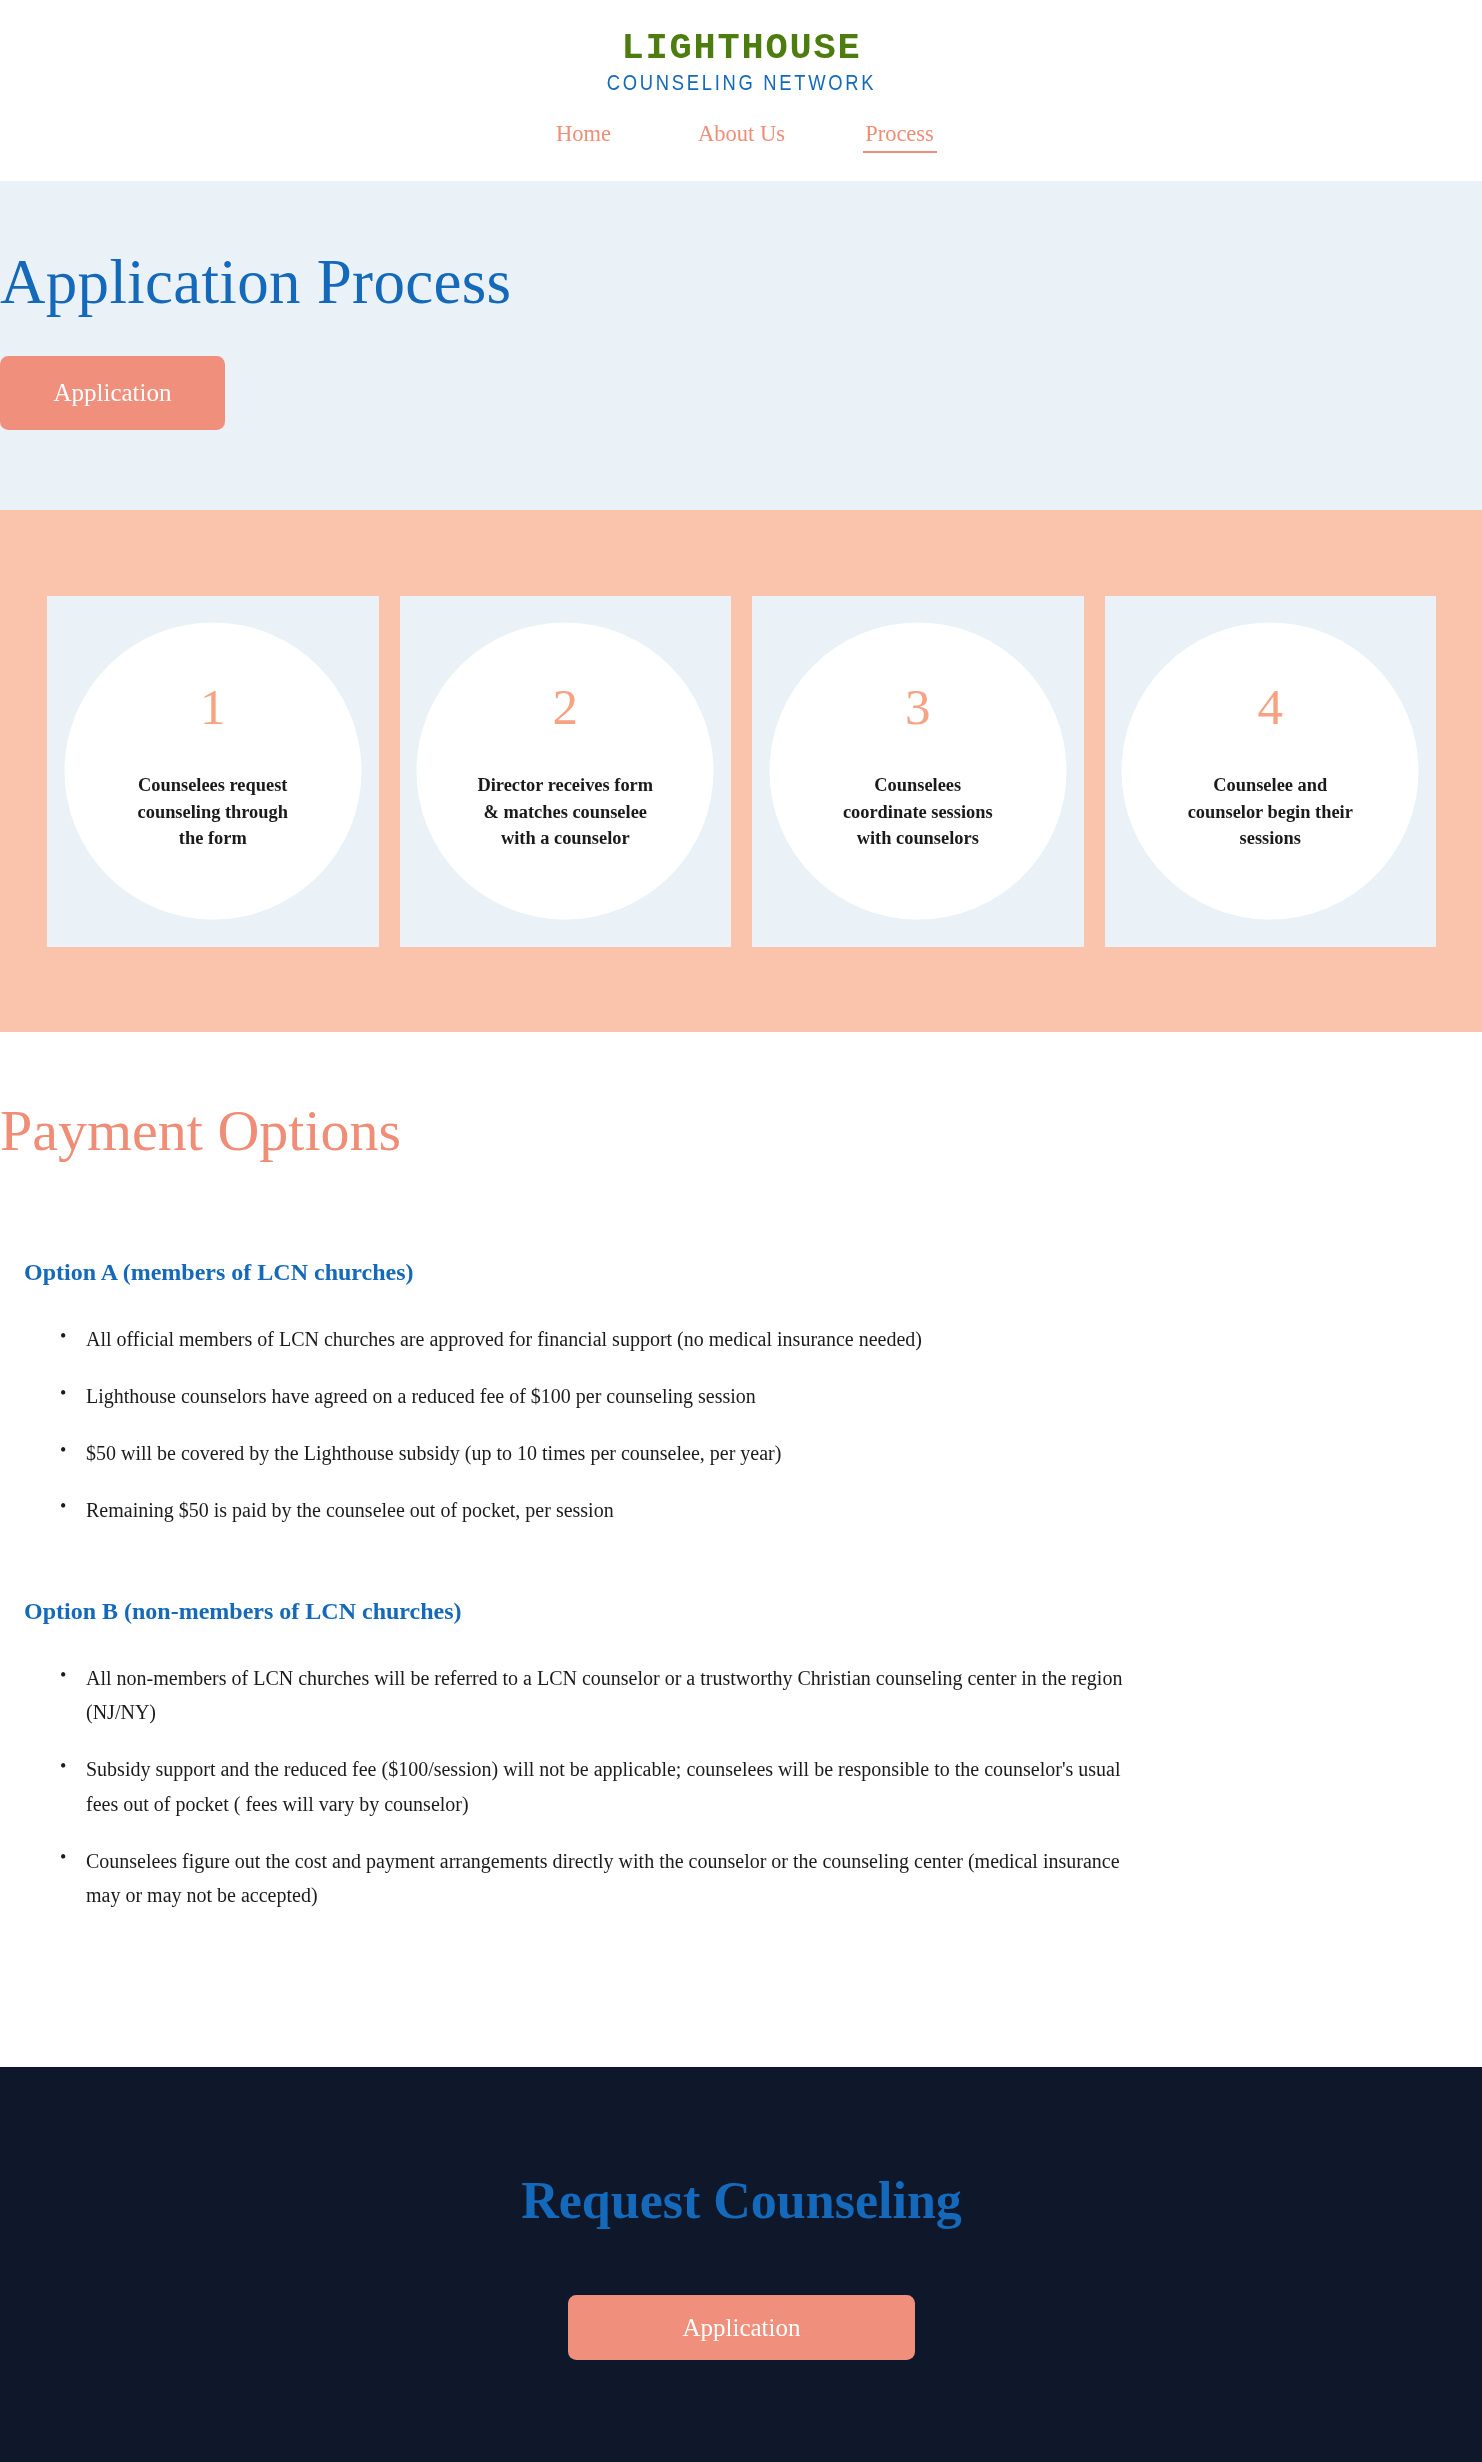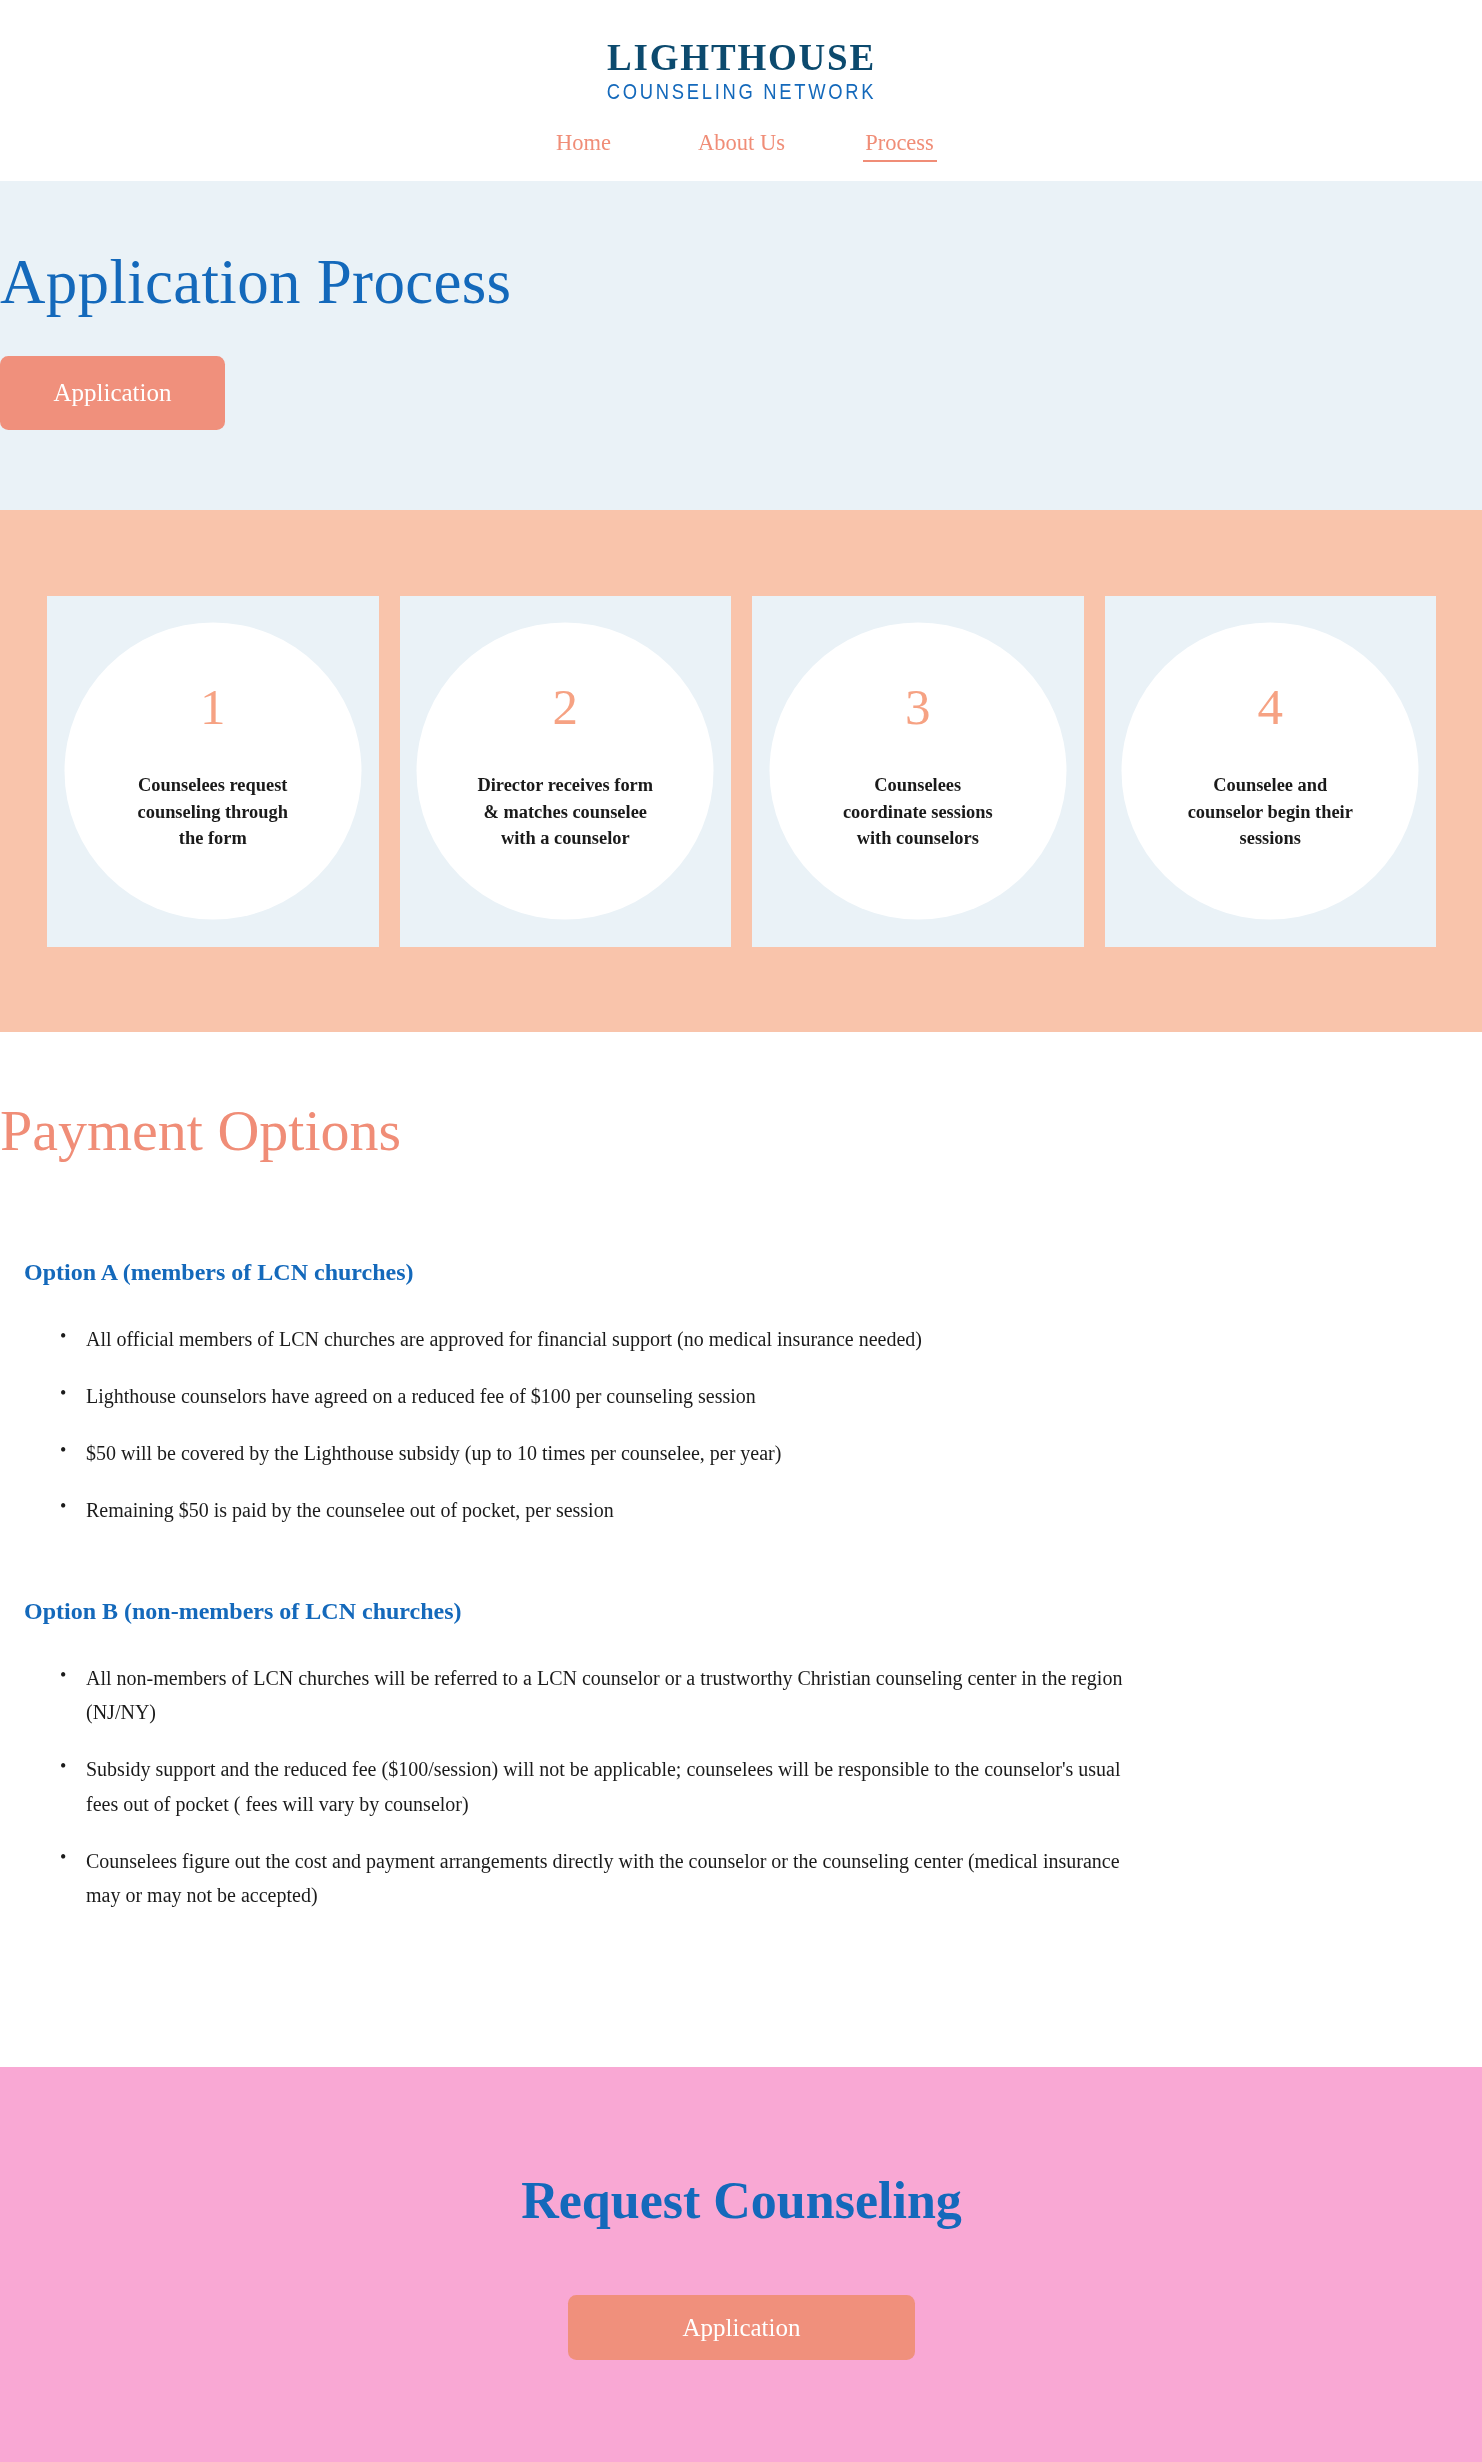--- a/index.html
+++ b/index.html
@@ -20,26 +20,25 @@
     align-items:center;
   }
   .logo-wrap {
     margin-top:30px;
     display:flex;
     flex-direction:column;
     align-items:center;
     line-height:1;
   }
   .logo-main {
-    font-family:Liberation Serif, serif;
+    font-family:Liberation Mono, monospace;
     font-weight:bold;
     font-size:37px;
     letter-spacing:1.8px;
-    color:#0c4a6e;
-    margin-top:9px;
+    color:#4d7c0f;
   }
   .logo-sub {
     font-family:"Liberation Sans", sans-serif;
     font-weight:400;
     font-size:18.4px;
     letter-spacing:2.7px;
     color:#1469bb;
     margin-top:7.1px;
     transform:scaleY(1.15);
   }
@@ -201,21 +200,21 @@
     left:0;
     top:-1.2px;
     font-size:18px;
     color:#1b1b1b;
   }
 
   
   .cta {
     width:1483px;
     height:396px;
-    background:#f9a8d4;
+    background:#0f172a;
     display:flex;
     flex-direction:column;
     align-items:center;
   }
   .cta-title {
     margin-top:104px;
     font-family:"Liberation Serif", serif;
     font-weight:bold;
     font-size:52px;
     color:#1469bb;

